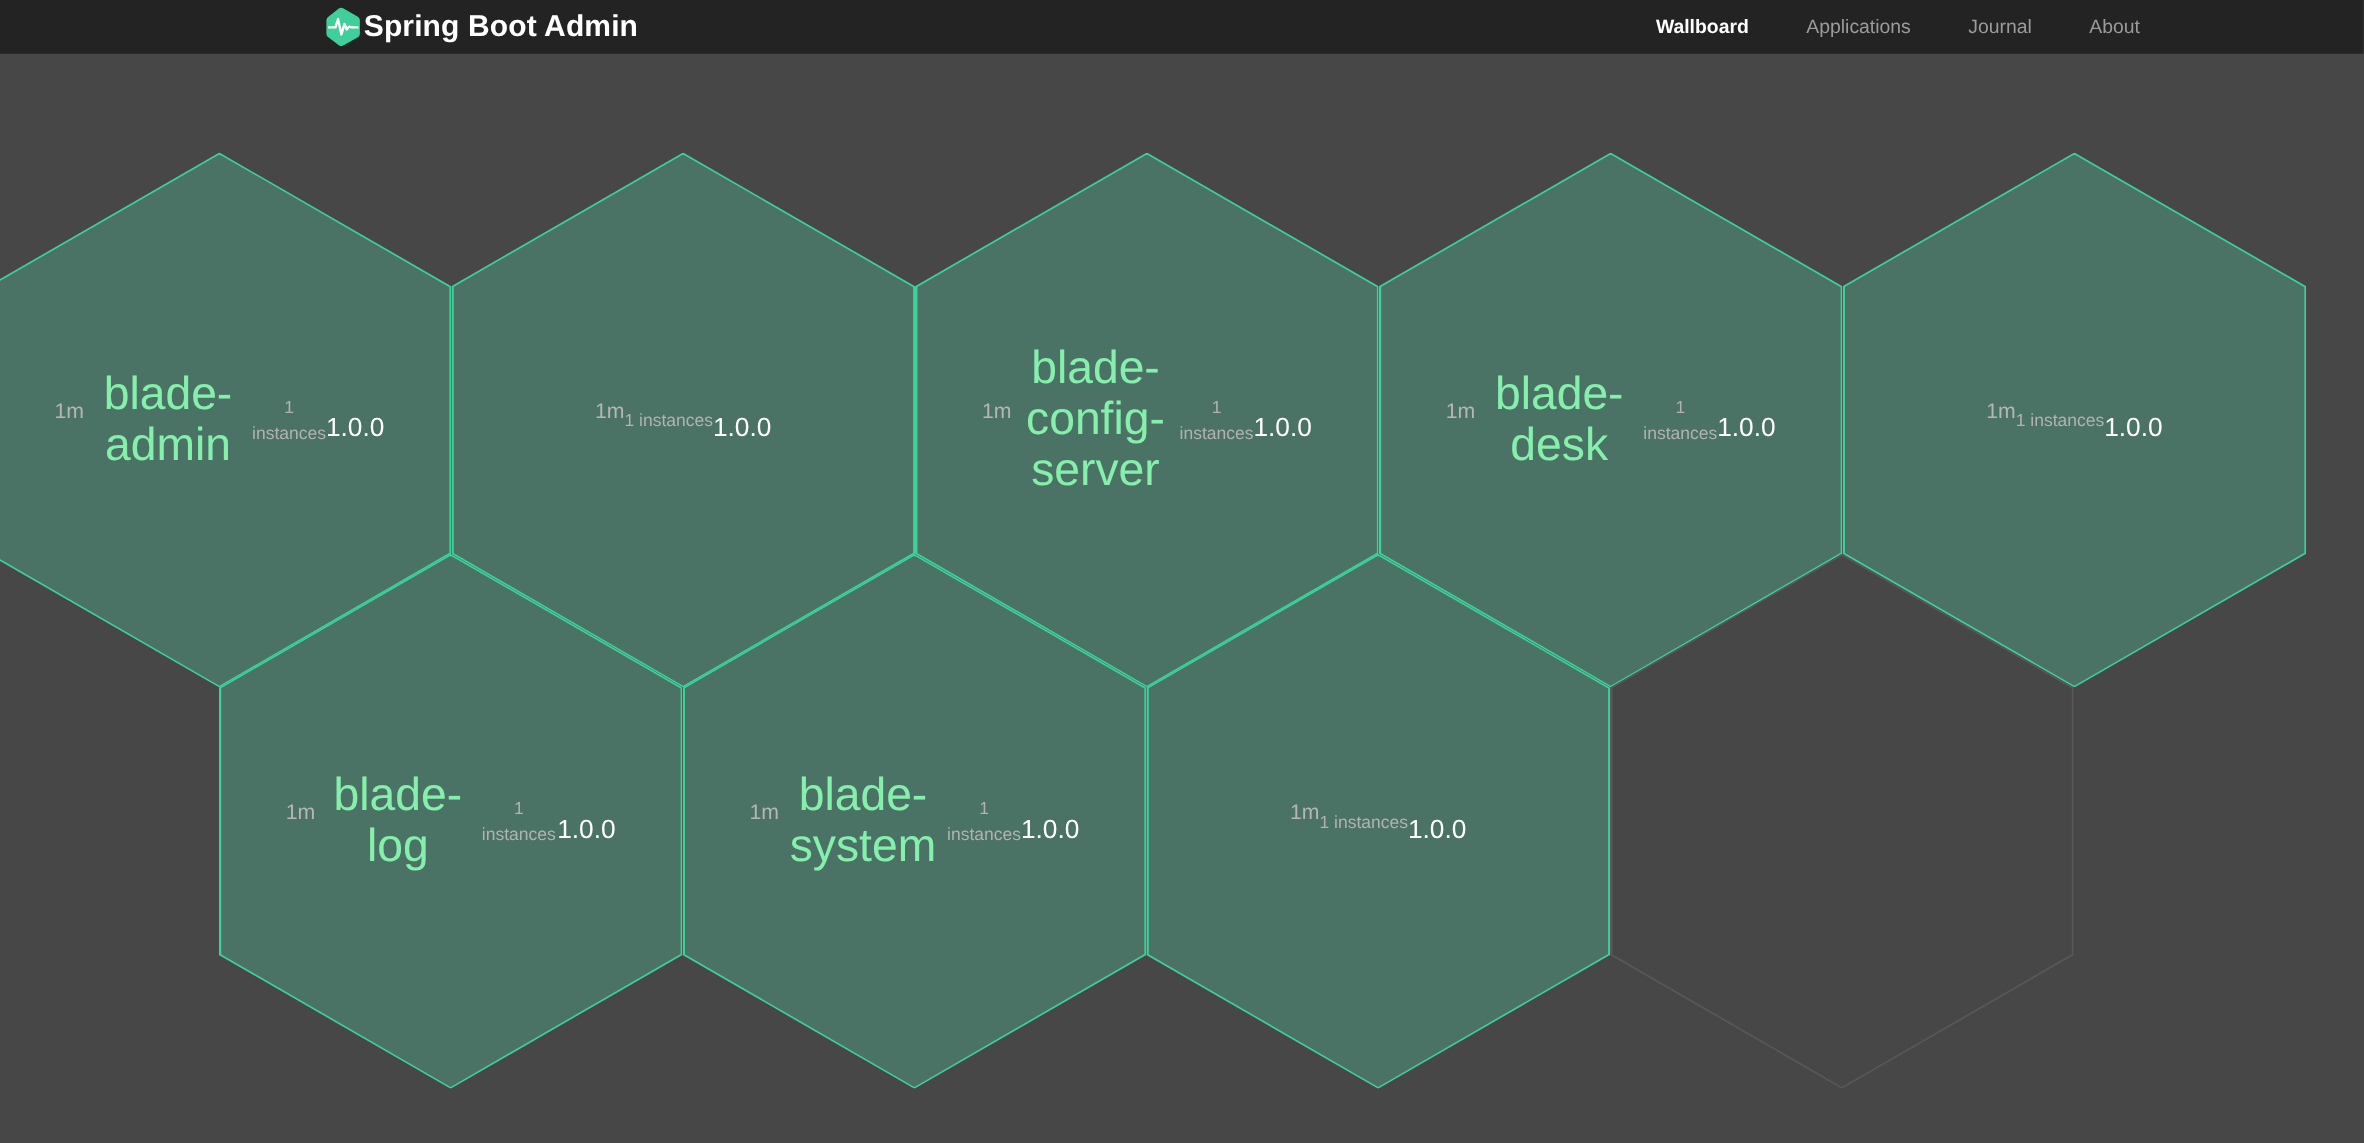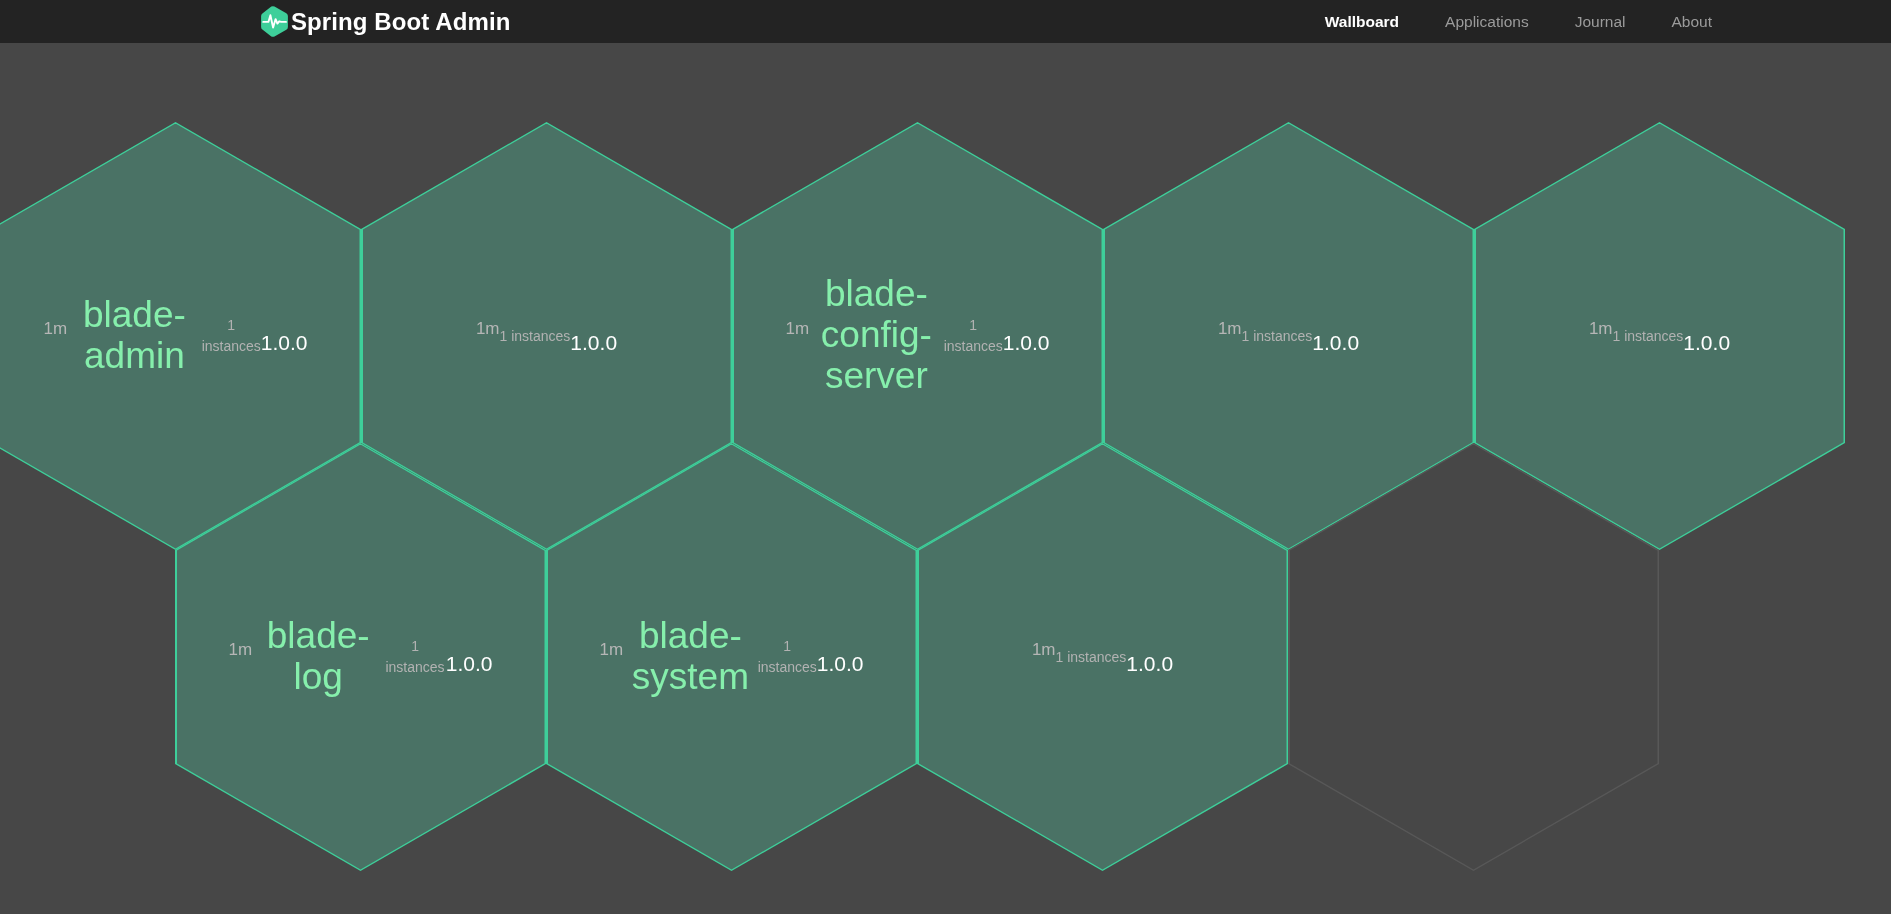--- a/index.html
+++ b/index.html
@@ -168,20 +168,21 @@
       <div class="hex-time">1m</div>
       <div class="hex-name">blade-config-server</div>
       <div class="hex-instances">1 instances</div>
       <div class="hex-version">1.0.0</div>
     </div>
   </div>
 
   <div class="hex" style="left:1103px;top:79px;">
     <div class="hex-inner">
       <div class="hex-time">1m</div>
+      <div class="hex-name">blade-desk</div>
       <div class="hex-instances">1 instances</div>
       <div class="hex-version">1.0.0</div>
     </div>
   </div>
 
   <div class="hex" style="left:1474px;top:79px;">
     <div class="hex-inner">
       <div class="hex-time">1m</div>
       <div class="hex-instances">1 instances</div>
       <div class="hex-version">1.0.0</div>

